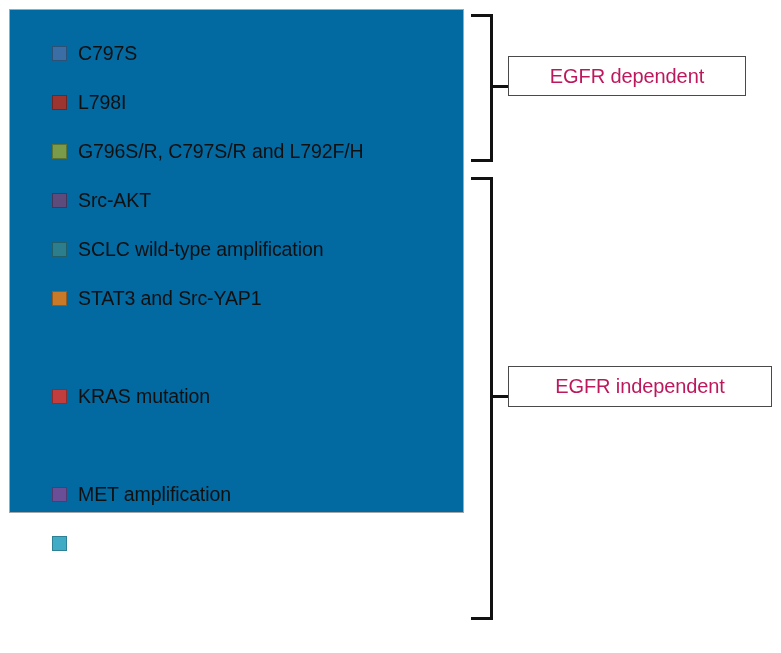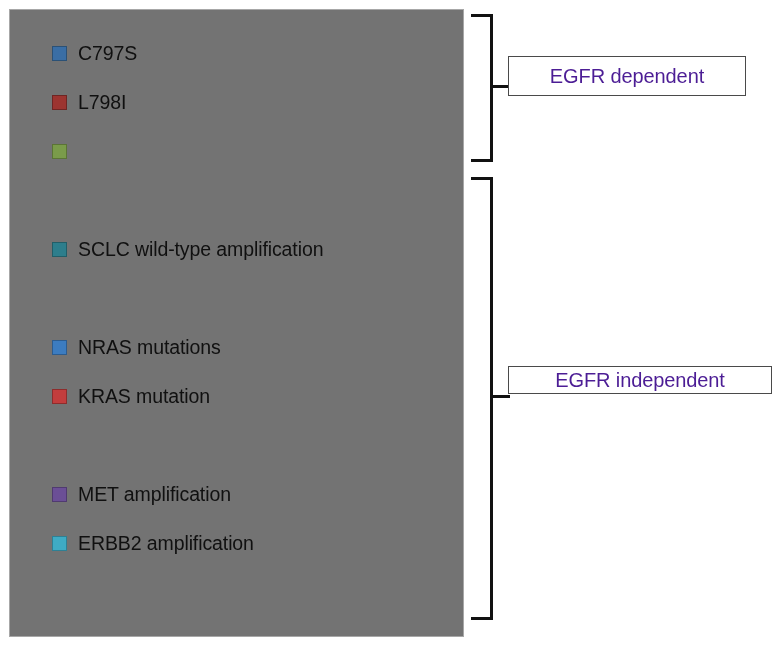--- a/index.html
+++ b/index.html
@@ -18,24 +18,24 @@
     background: #ffffff;
     overflow: hidden;
   }
 
   
   #legend-panel {
     position: absolute;
     left: 9px;
     top: 9px;
     width: 455px;
-    height: 628px;
+    height: 504px;
     box-sizing: border-box;
     border: 1.6px solid #a7a7a7;
-    background: #737373;
+    background: #0369a1;
   }
 
   .legend-list {
     position: absolute;
     left: 0;
     top: 0;
     width: 100%;
     height: 100%;
   }
 
@@ -83,21 +83,21 @@
     position: absolute;
     box-sizing: border-box;
     border: 1.6px solid #4a4a4a;
     background: #ffffff;
     display: flex;
     align-items: center;
     justify-content: center;
   }
   .group-box-label {
     font-size: 20px;
-    color: #4c1d95;
+    color: #be185d;
     white-space: nowrap;
     letter-spacing: -0.1px;
   }
 </style>
 </head>
 <body>
 
 <div id="figure">
 
   <div id="legend-panel">
@@ -108,59 +108,63 @@
         <span class="legend-label">C797S</span>
       </div>
 
       <div class="legend-row" style="top:80px">
         <span class="swatch" style="background:#9c3430;border-color:#6f2523"></span>
         <span class="legend-label">L798I</span>
       </div>
 
       <div class="legend-row" style="top:129px">
         <span class="swatch" style="background:#7a9b4a;border-color:#5b7435"></span>
+        <span class="legend-label">G796S/R, C797S/R and L792F/H</span>
       </div>
 
+      <div class="legend-row" style="top:178px">
+        <span class="swatch" style="background:#5d4b7c;border-color:#44365a"></span>
+        <span class="legend-label">Src-AKT</span>
+      </div>
 
       <div class="legend-row" style="top:227px">
         <span class="swatch" style="background:#2d7e8c;border-color:#215e68"></span>
         <span class="legend-label">SCLC wild-type amplification</span>
       </div>
 
+      <div class="legend-row" style="top:276px">
+        <span class="swatch" style="background:#c87a28;border-color:#95591d"></span>
+        <span class="legend-label">STAT3 and Src-YAP1</span>
+      </div>
 
-      <div class="legend-row" style="top:325px">
-        <span class="swatch" style="background:#3c7cc0;border-color:#2c5c8f"></span>
-        <span class="legend-label">NRAS mutations</span>
-      </div>
 
       <div class="legend-row" style="top:374px">
         <span class="swatch" style="background:#c23d3d;border-color:#8e2c2c"></span>
         <span class="legend-label">KRAS mutation</span>
       </div>
 
 
       <div class="legend-row" style="top:472px">
         <span class="swatch" style="background:#6b4f96;border-color:#503a70"></span>
         <span class="legend-label">MET amplification</span>
       </div>
 
       <div class="legend-row" style="top:521px">
         <span class="swatch" style="background:#3fabc4;border-color:#2e8094"></span>
-        <span class="legend-label">ERBB2 amplification</span>
       </div>
 
 
     </div>
   </div>
 
   <div class="bracket" style="left:471px; top:14px; height:148px;"></div>
   <div class="bracket-stem" style="left:491px; top:85px; width:19px;"></div>
   <div class="group-box" style="left:508px; top:56px; width:238px; height:40px;">
     <span class="group-box-label">EGFR dependent</span>
   </div>
 
   <div class="bracket" style="left:471px; top:177px; height:443px;"></div>
   <div class="bracket-stem" style="left:491px; top:395px; width:19px;"></div>
-  <div class="group-box" style="left:508px; top:366px; width:264px; height:28px;">
+  <div class="group-box" style="left:508px; top:366px; width:264px; height:41px;">
     <span class="group-box-label">EGFR independent</span>
   </div>
 
 </div>
 
 </body></html>

